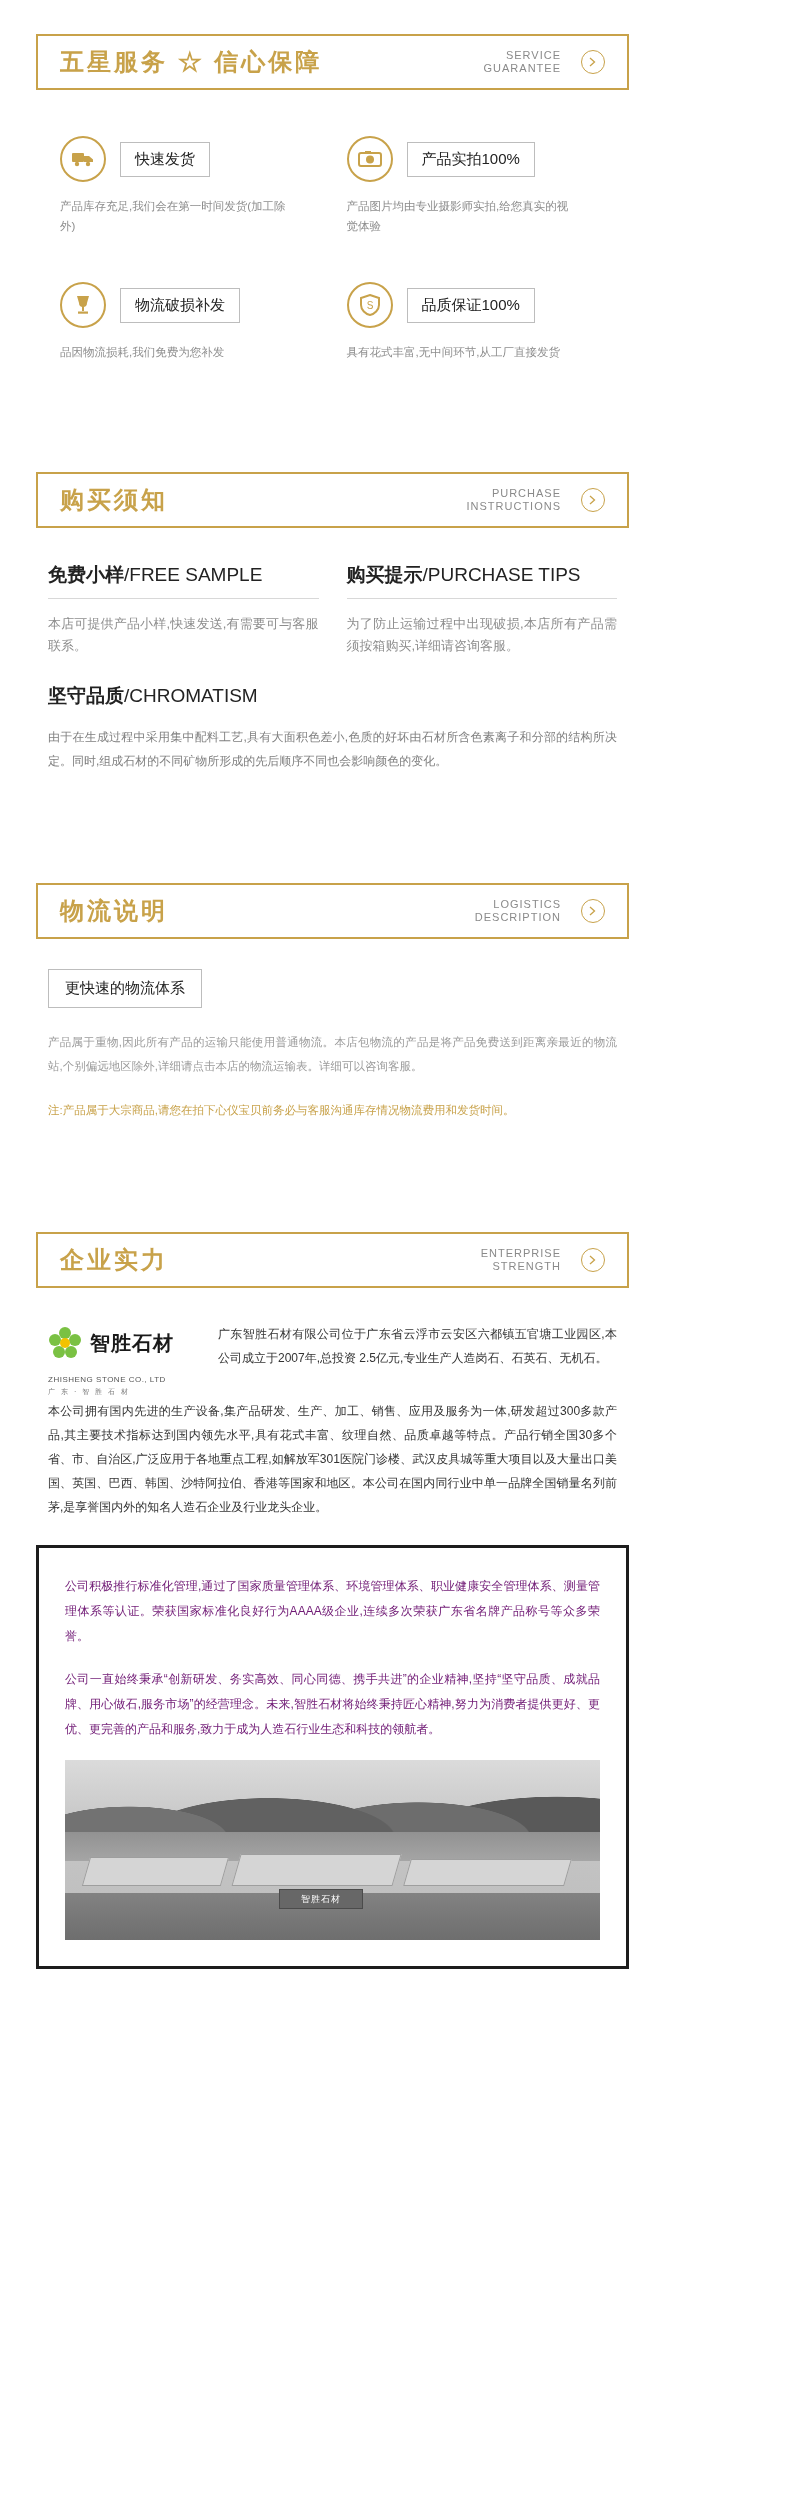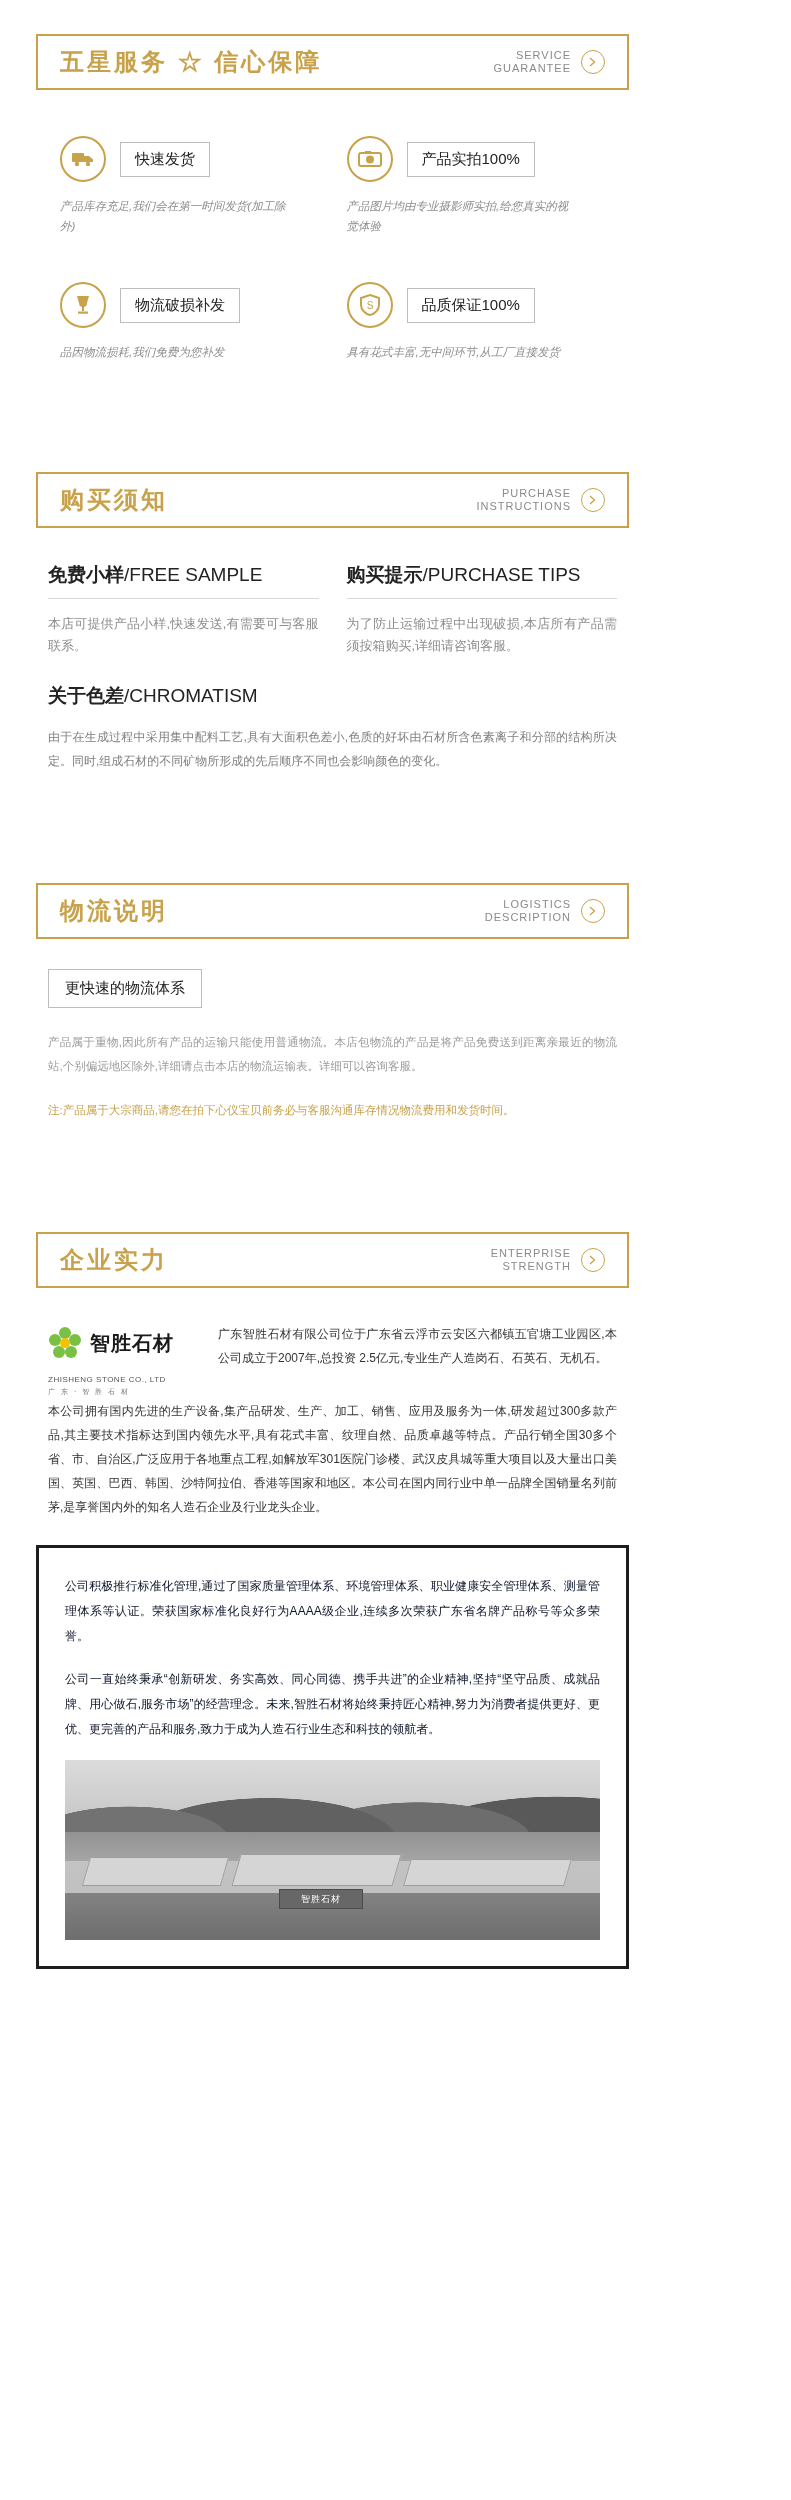--- a/index.html
+++ b/index.html
@@ -26,21 +26,21 @@
   }
   .sec-head .title {
     font-size: 24px;
     font-weight: bold;
     color: #c8a24a;
     letter-spacing: 3px;
   }
   .sec-head .right {
     display: flex;
     align-items: center;
-    gap: 10px;
+    gap: 20px;
   }
   .sec-head .en {
     text-align: right;
     font-size: 11px;
     line-height: 13px;
     color: #8a8a8a;
     letter-spacing: 1px;
   }
   .circ-arrow {
     width: 24px; height: 24px;
@@ -77,21 +77,20 @@
     color: #222;
     font-weight: 500;
     white-space: nowrap;
   }
   .svc-desc {
     margin-top: 14px;
     font-size: 11.5px;
     line-height: 20px;
     color: #8d8d8d;
     max-width: 230px;
-    font-style: italic;
   }
 
   
   .purchase-body { margin: 34px 48px 0 48px; }
   .pair-row { display: flex; gap: 28px; }
   .pair-col { flex: 1; }
   .sub-title {
     font-size: 19px;
     color: #222;
     padding-bottom: 10px;
@@ -174,21 +173,21 @@
 
   .framed {
     margin: 26px 36px 0 36px;
     border: 3px solid #1d1d1d;
     padding: 26px 26px 26px 26px;
   }
   .framed p {
     margin: 0 0 18px 0;
     font-size: 12px;
     line-height: 25px;
-    color: #0f172a;
+    color: #701a75;
     text-align: justify;
   }
   .photo {
     margin-top: 4px;
     height: 180px;
     position: relative;
     overflow: hidden;
     background: linear-gradient(#c9cdc8, #b9bdb8);
     filter: grayscale(100%);
   }
@@ -340,21 +339,21 @@
       <div class="pair-col">
         <div class="sub-title">
           <b>购买提示</b><span>/PURCHASE TIPS</span>
         </div>
         <div class="pair-text">为了防止运输过程中出现破损,本店所有产品需须按箱购买,详细请咨询客服。</div>
       </div>
     </div>
 
     <div class="chroma">
       <div class="sub-title">
-        <b>关于色差</b><span>/CHROMATISM</span>
+        <b>坚守品质</b><span>/CHROMATISM</span>
       </div>
       <div class="chroma-text">由于在生成过程中采用集中配料工艺,具有大面积色差小,色质的好坏由石材所含色素离子和分部的结构所决定。同时,组成石材的不同矿物所形成的先后顺序不同也会影响颜色的变化。</div>
     </div>
   </div>
 
   <div class="spacer-lg"></div>
   <div class="spacer-md"></div>
 
   <div class="sec-head">
     <div class="title">物流说明</div>

